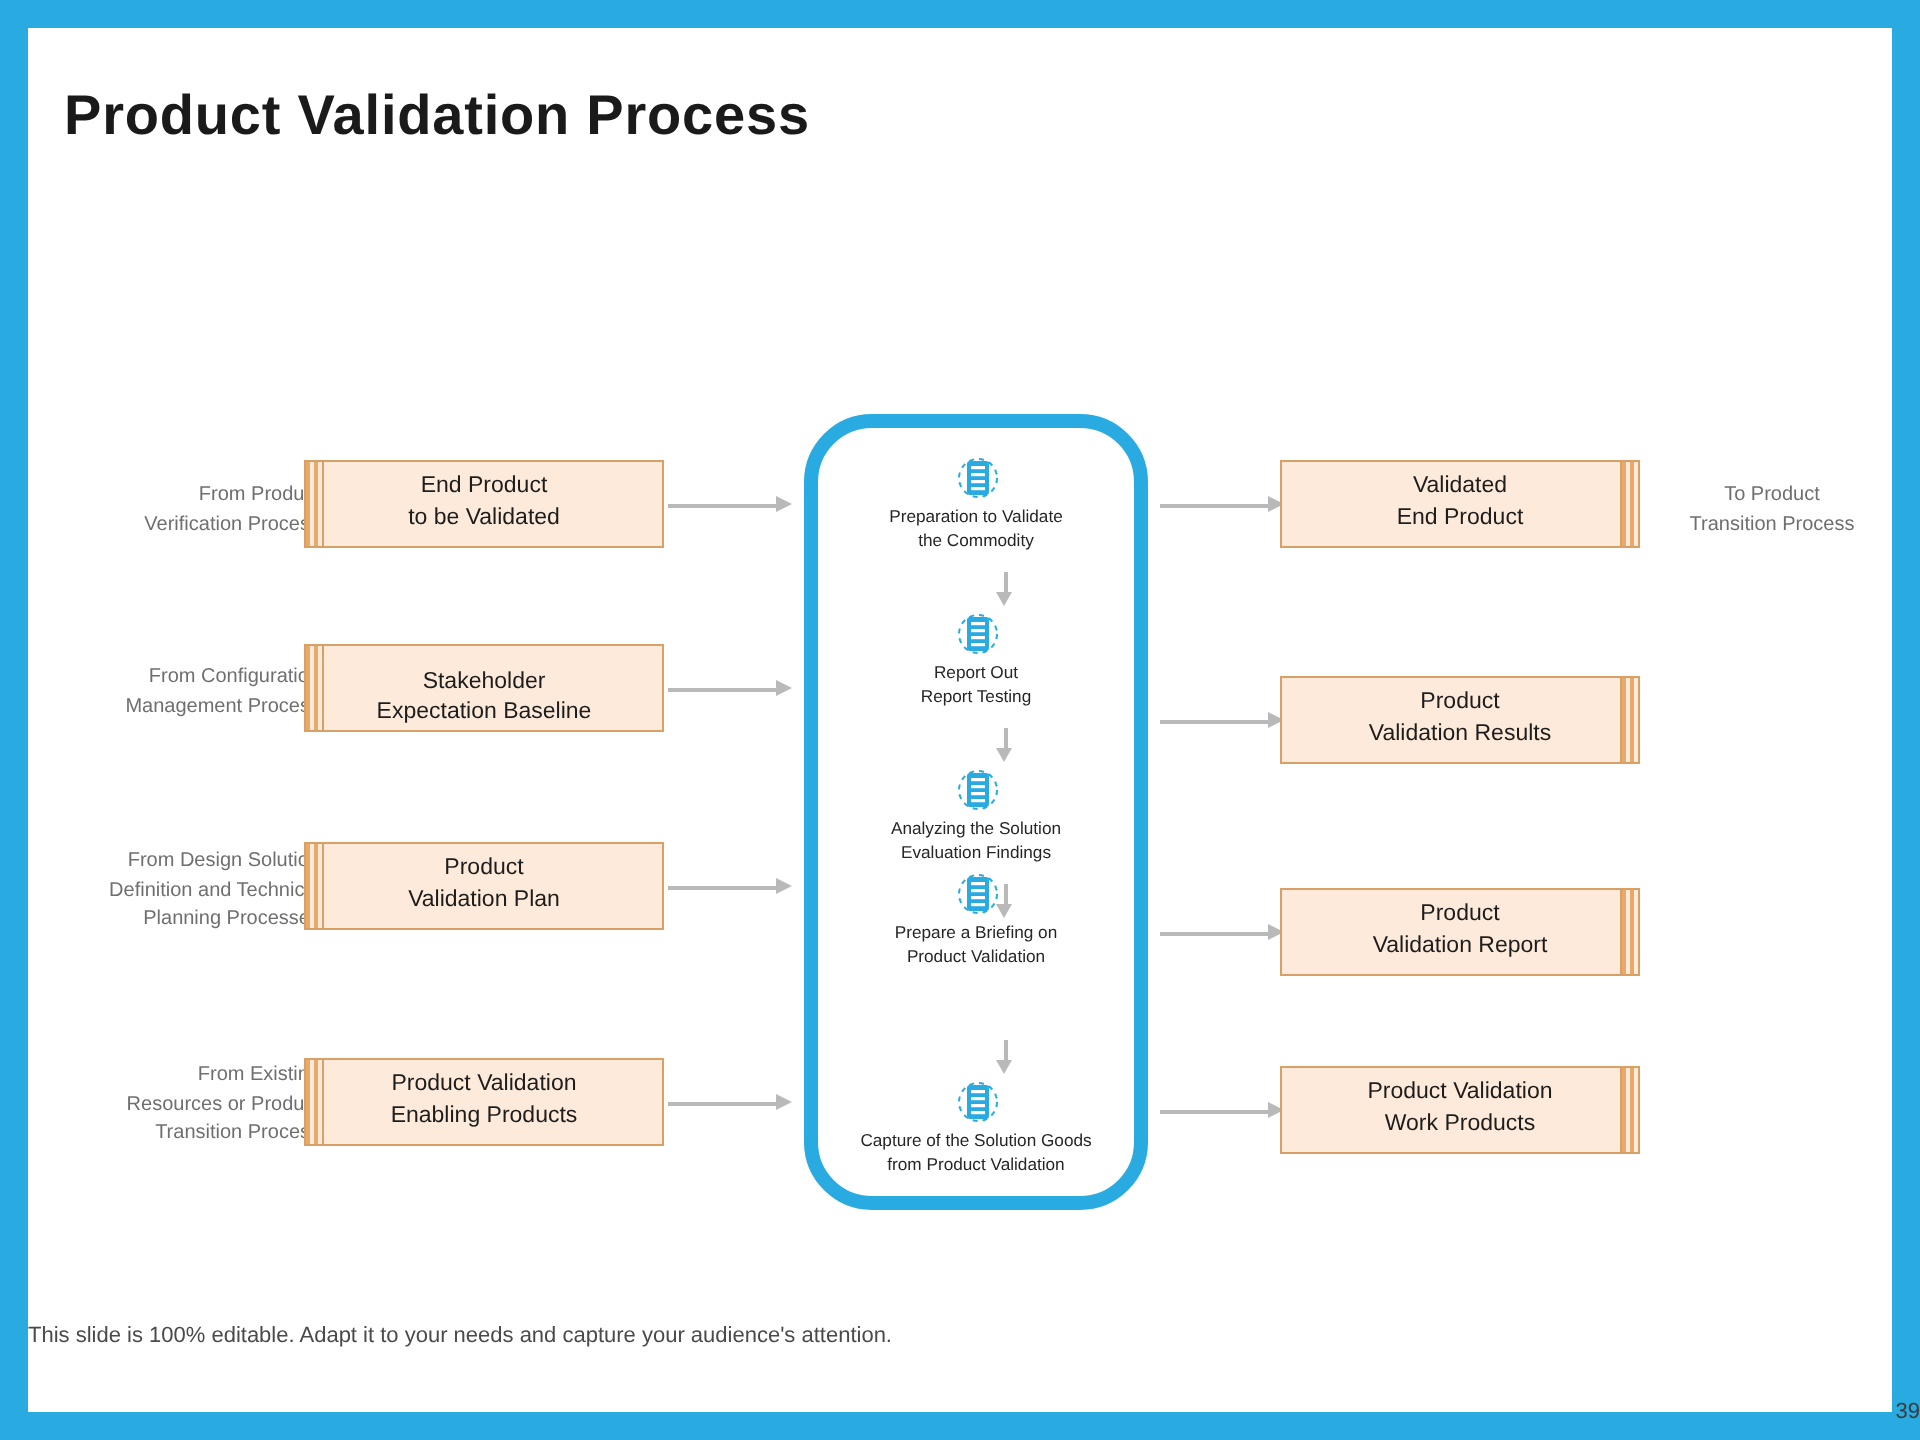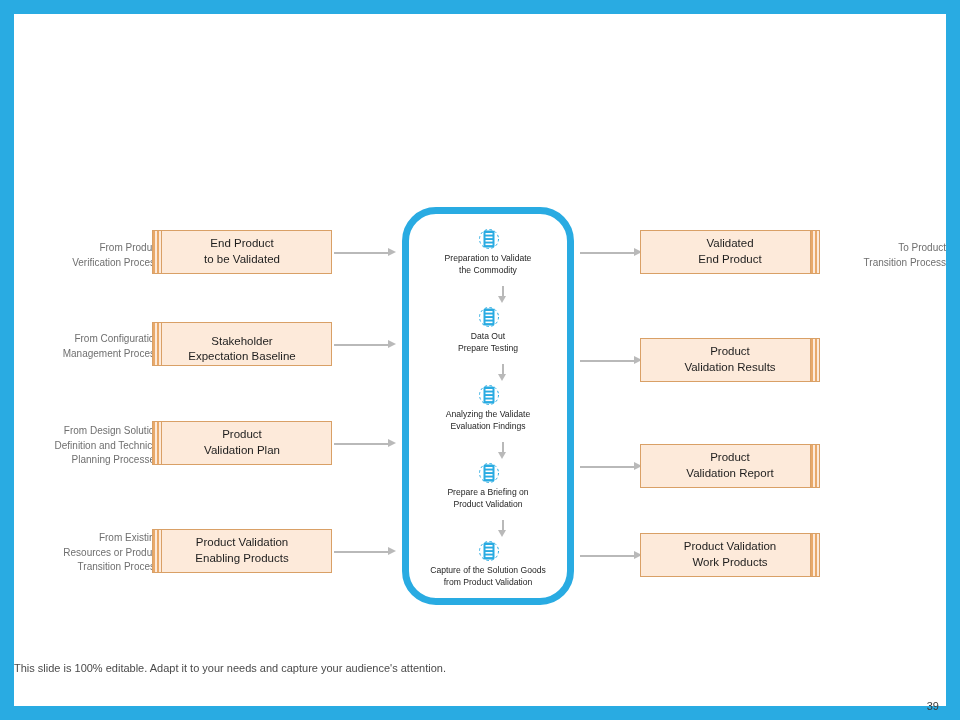--- a/index.html
+++ b/index.html
@@ -57,21 +57,21 @@
   .box.right::after{
     content:"";position:absolute;right:0;top:0;bottom:0;width:8px;
     background:repeating-linear-gradient(90deg,#e8a96a 0 2px,#fdeada 2px 4px);
     border-left:1px solid #d9a066;
   }
   
   .caption{
     position:absolute;font-size:10px;color:#6f6f6f;line-height:1.45;
   }
   .caption.r{text-align:right;}
-  .caption.l{text-align:right;}
+  .caption.l{text-align:center;}
   
   .arrow{
     position:absolute;height:9px;
   }
   .arrow .shaft{
     position:absolute;left:0;top:3.5px;height:2px;background:#b9b9b9;
   }
   .arrow .head{
     position:absolute;top:0;width:0;height:0;
     border-top:4.5px solid transparent;border-bottom:4.5px solid transparent;
@@ -101,31 +101,32 @@
     position:absolute;left:0;top:10px;width:0;height:0;
     border-left:4.5px solid transparent;border-right:4.5px solid transparent;
     border-top:7px solid #b9b9b9;
   }
   
   .footer-note{
     position:absolute;left:0;right:0;top:648px;
     font-size:11px;color:#4a4a4a;
   }
   .pagebadge{
-    position:absolute;right:21px;bottom:8px;font-size:11px;color:#3b3b3b;margin-top:13px;
+    position:absolute;right:0;bottom:8px;font-size:11px;color:#3b3b3b;margin-top:13px;
   }
 </style>
 </head>
 <body>
 
 <div class="frame-outer"></div>
 <div class="frame-inner"></div>
 
 <div class="canvas">
 
+  <div class="title">Product Validation Process</div>
 
   <div class="caption r" style="left:14px;top:227px;width:132px;">
     <div>From Product</div>
     <div>Verification Process</div>
   </div>
   <div class="caption r" style="left:14px;top:318px;width:132px;">
     <div>From Configuration</div>
     <div>Management Process</div>
   </div>
   <div class="caption r" style="left:8px;top:410px;width:138px;">
@@ -209,51 +210,51 @@
       <svg width="22" height="26" viewBox="0 0 22 26">
         <circle cx="11" cy="13" r="9.5" fill="none" stroke="#29abe2" stroke-width="1" stroke-dasharray="2.5 2.5"></circle>
         <rect x="5.5" y="4.5" width="11" height="17" rx="1.6" fill="#29abe2"></rect>
         <rect x="7.5" y="7" width="7" height="1.6" fill="#ffffff"></rect>
         <rect x="7.5" y="10.5" width="7" height="1.6" fill="#ffffff"></rect>
         <rect x="7.5" y="14" width="7" height="1.6" fill="#ffffff"></rect>
         <rect x="7.5" y="17.5" width="7" height="1.6" fill="#ffffff"></rect>
       </svg>
     </div>
     <div class="cap">
-      <div>Data Out</div>
-      <div>Prepare Testing</div>
+      <div>Report Out</div>
+      <div>Report Testing</div>
     </div>
   </div>
   <div class="vconn" style="top:350px;">
     <div class="vshaft"></div>
       <div class="vhead"></div>
   </div>
 
   <div class="step" style="top:368px;">
     <div class="doc-icon">
       <svg width="22" height="26" viewBox="0 0 22 26">
         <circle cx="11" cy="13" r="9.5" fill="none" stroke="#29abe2" stroke-width="1" stroke-dasharray="2.5 2.5"></circle>
         <rect x="5.5" y="4.5" width="11" height="17" rx="1.6" fill="#29abe2"></rect>
         <rect x="7.5" y="7" width="7" height="1.6" fill="#ffffff"></rect>
         <rect x="7.5" y="10.5" width="7" height="1.6" fill="#ffffff"></rect>
         <rect x="7.5" y="14" width="7" height="1.6" fill="#ffffff"></rect>
         <rect x="7.5" y="17.5" width="7" height="1.6" fill="#ffffff"></rect>
       </svg>
     </div>
     <div class="cap">
-      <div>Analyzing the Validate</div>
+      <div>Analyzing the Solution</div>
       <div>Evaluation Findings</div>
     </div>
   </div>
   <div class="vconn" style="top:428px;">
     <div class="vshaft"></div>
       <div class="vhead"></div>
   </div>
 
-  <div class="step" style="top:446px;text-align:center;">
+  <div class="step" style="top:420px;text-align:center;">
     <div class="doc-icon">
       <svg width="22" height="26" viewBox="0 0 22 26">
         <circle cx="11" cy="13" r="9.5" fill="none" stroke="#29abe2" stroke-width="1" stroke-dasharray="2.5 2.5"></circle>
         <rect x="5.5" y="4.5" width="11" height="17" rx="1.6" fill="#29abe2"></rect>
         <rect x="7.5" y="7" width="7" height="1.6" fill="#ffffff"></rect>
         <rect x="7.5" y="10.5" width="7" height="1.6" fill="#ffffff"></rect>
         <rect x="7.5" y="14" width="7" height="1.6" fill="#ffffff"></rect>
         <rect x="7.5" y="17.5" width="7" height="1.6" fill="#ffffff"></rect>
       </svg>
     </div>

